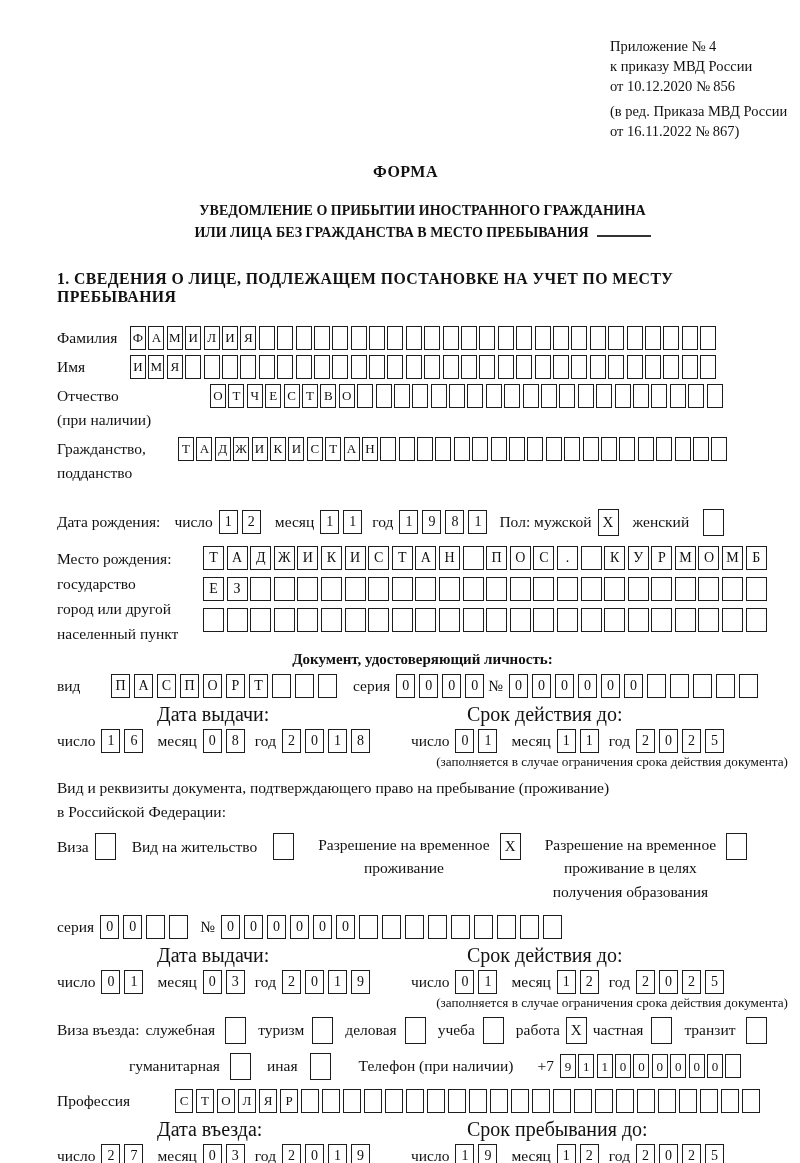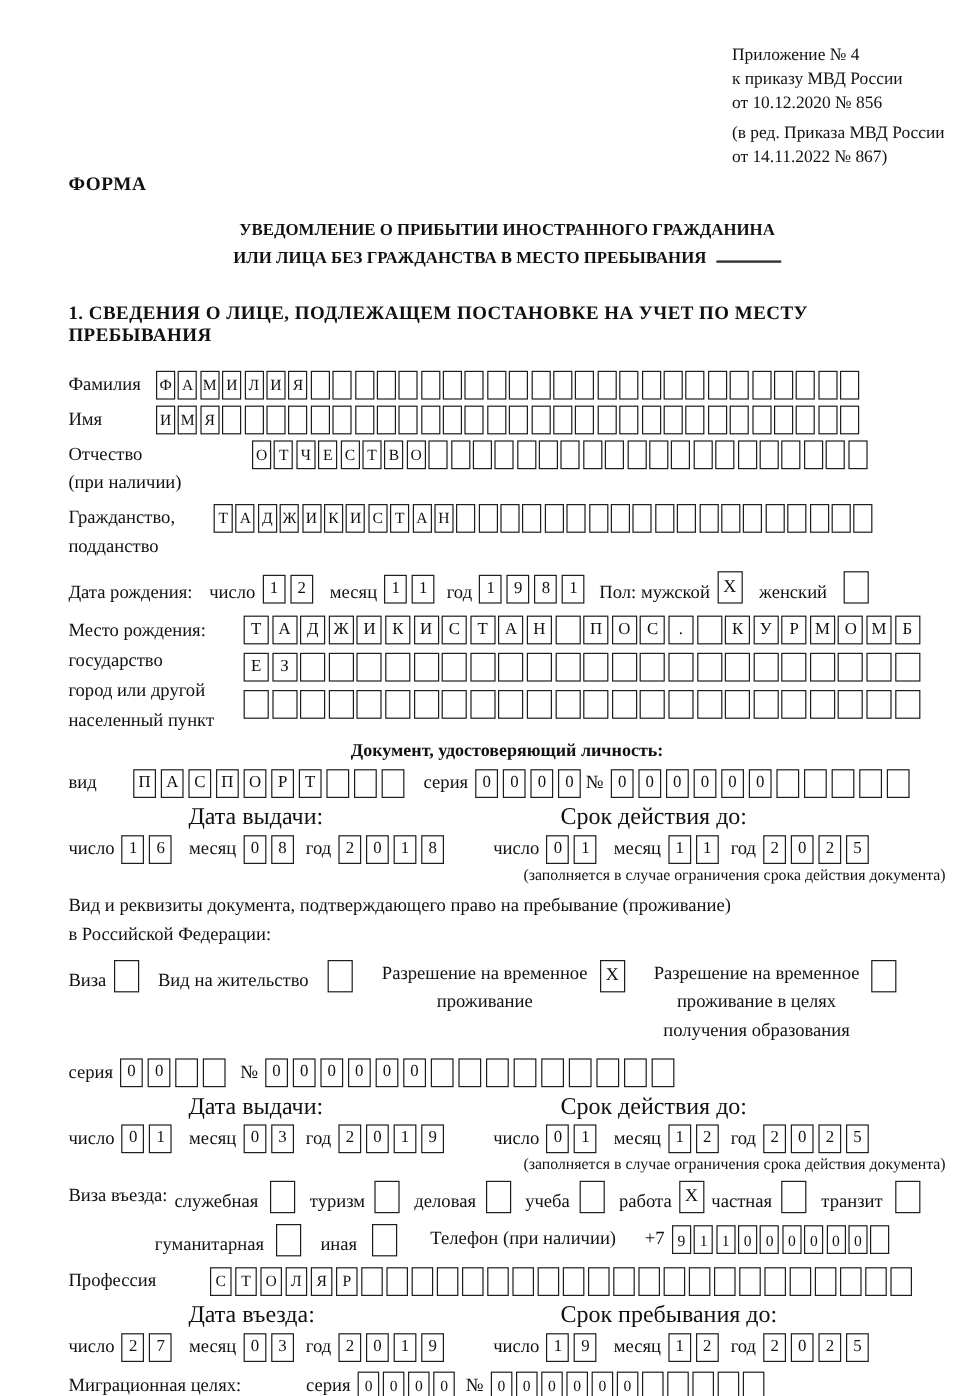--- a/index.html
+++ b/index.html
@@ -16,21 +16,21 @@
     width:17px;height:22px;border:1.6px solid #1d1d1d;margin-right:4px;
     font-size:14px;line-height:1;background:#fff;
   }
   .tight .cell{width:14px;margin-right:2.4px;font-size:13px;}
   .m22 .cell{width:16px;margin-right:3px;font-size:13px;}
   .mid .cell{width:19px;margin-right:2.6px;}
   .chk .cell{width:19px;height:25px;margin-right:0;font-size:15px;}
   
   .appendix{margin-left:553px;font-size:14.5px;line-height:20px;}
   .appendix .sub{margin-top:5px;}
-  .forma{font-weight:bold;font-size:16px;text-align:left;padding-right:34px;margin-top:4px;letter-spacing:.5px;}
+  .forma{font-weight:bold;font-size:16px;text-align:center;padding-right:34px;margin-top:22px;letter-spacing:.5px;}
   .title{margin-top:20px;text-align:center;font-weight:bold;font-size:14px;line-height:1.45;}
   .title-underline{display:inline-block;width:54px;border-bottom:2px solid #333;height:14px;margin-left:8px;}
   .sec-head{margin-top:26px;font-weight:bold;font-size:15.8px;letter-spacing:.4px;margin-bottom:20px;}
   
   .frow{display:flex;align-items:flex-start;margin-bottom:5px;}
   .lbl{font-size:15.5px;line-height:24px;flex:none;}
   .lbl2{font-size:15.5px;line-height:25px;flex:none;}
   .w73{width:73px;} .w153{width:153px;} .w121{width:121px;} .w146{width:146px;} .w118{width:118px;}
   .ml6{margin-left:6px;} .ml8{margin-left:8px;} .ml10{margin-left:10px;} .ml12{margin-left:12px;}
   .ml14{margin-left:14px;} .ml16{margin-left:16px;} .ml24{margin-left:24px;} .ml28{margin-left:28px;}
@@ -42,37 +42,37 @@
   .dcol1{width:330px;flex:none;}
   .dcol2{flex:1;}
   .dhead{font-size:20px;}
   .dh1{margin-left:100px;} .dh2{margin-left:80px;}
   .dline{display:flex;align-items:center;margin-top:3px;}
   .dlbl{font-size:15.5px;margin-right:6px;}
   .note{font-size:13.2px;text-align:right;margin-top:1px;margin-bottom:6px;}
   .para{font-size:15.5px;line-height:1.6;margin-top:4px;}
   
   .visa-row{display:flex;align-items:flex-start;margin-top:8px;margin-bottom:12px;}
-  .opt{display:flex;align-items:flex-end;}
+  .opt{display:flex;align-items:center;}
   .optlbl{font-size:15.5px;}
   .center-lbl{font-size:15.5px;text-align:center;white-space:pre-line;line-height:1.5;}
   .vtop{align-items:flex-start;}
   .purpose-line{display:flex;align-items:center;margin-bottom:9px;flex-wrap:nowrap;}
 </style>
 </head>
 <body>
 
 <div class="page">
 
   <div class="appendix">
     <div>Приложение № 4</div>
     <div>к приказу МВД России</div>
     <div>от 10.12.2020 № 856</div>
     <div class="sub">(в ред. Приказа МВД России</div>
-    <div>от 14.11.2022 № 867)</div>
+    <div>от 16.11.2022 № 867)</div>
   </div>
 
   <div class="forma">ФОРМА</div>
 
   <div class="title">
     <div>УВЕДОМЛЕНИЕ О ПРИБЫТИИ ИНОСТРАННОГО ГРАЖДАНИНА</div>
     <div><span>ИЛИ ЛИЦА БЕЗ ГРАЖДАНСТВА В МЕСТО ПРЕБЫВАНИЯ</span><span class="title-underline"></span></div>
   </div>
 
   <div class="sec-head">1. СВЕДЕНИЯ О ЛИЦЕ, ПОДЛЕЖАЩЕМ ПОСТАНОВКЕ НА УЧЕТ ПО МЕСТУ ПРЕБЫВАНИЯ</div>
@@ -222,21 +222,21 @@
         <span class="cell"></span>
         <span class="cell"></span>
         <span class="cell"></span>
         <span class="cell"></span>
         <span class="cell"></span>
         <span class="cell"></span>
         <span class="cell"></span>
       </div>
   </div>
 
-  <div class="frow" style="align-items:flex-end;margin-top:8px;">
+  <div class="frow" style="align-items:center;margin-top:24px;">
     <span class="dlbl">Дата рождения:</span>
     <span class="dlbl ml8">число</span>
     <span class="boxes">
         <span class="cell">1</span>
         <span class="cell">2</span>
       </span>
     <span class="dlbl ml10">месяц</span>
     <span class="boxes">
         <span class="cell">1</span>
         <span class="cell">1</span>

